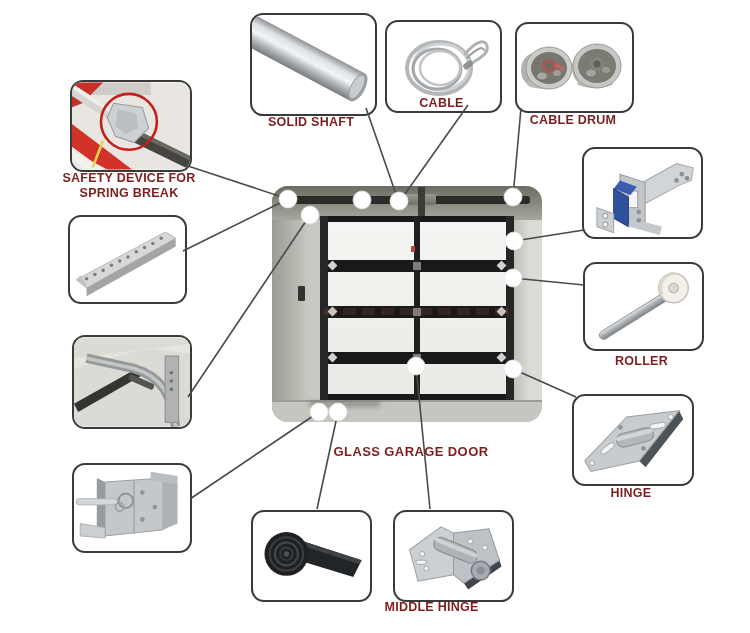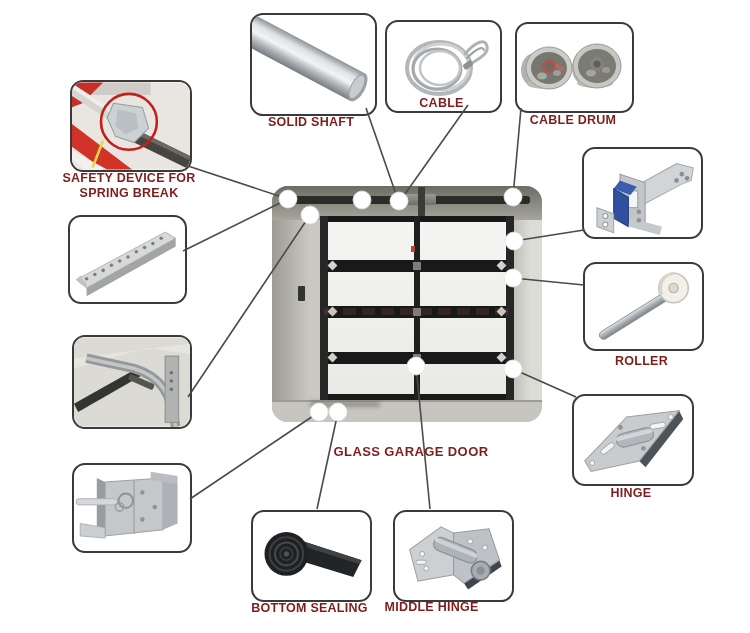--- a/index.html
+++ b/index.html
@@ -335,17 +335,16 @@
     </g>
   </svg>
 
   <div class="part-label" style="left:236px;top:115px;width:150px">SOLID SHAFT</div>
   <div class="part-label" style="left:385px;top:96px;width:113px">CABLE</div>
   <div class="part-label" style="left:508px;top:113px;width:130px">CABLE DRUM</div>
   <div class="part-label" style="left:54px;top:171px;width:150px">SAFETY DEVICE FOR
 SPRING BREAK</div>
   <div class="part-label" style="left:583px;top:354px;width:117px">ROLLER</div>
   <div class="part-label" style="left:572px;top:486px;width:118px">HINGE</div>
-  <div class="part-label" style="left:246px;top:601px;width:127px">BOTTOM SEALING</div>
   <div class="part-label" style="left:368px;top:600px;width:127px">MIDDLE HINGE</div>
   <div class="part-label center-label" style="left:330px;top:444px;width:162px">GLASS GARAGE DOOR</div>
 
 </div>
 
 </body></html>

